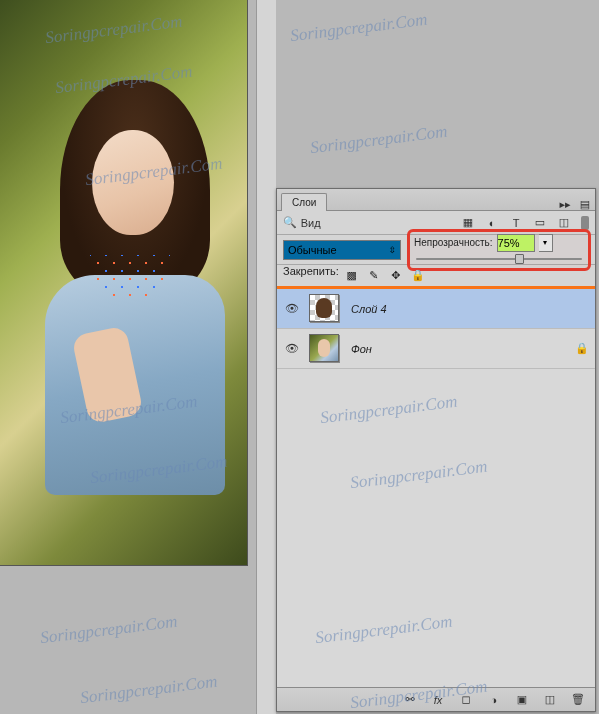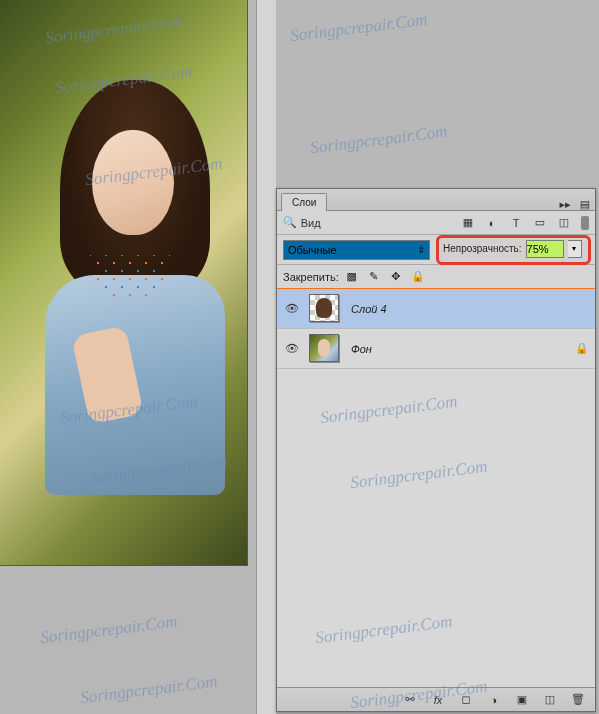--- a/index.html
+++ b/index.html
@@ -86,41 +86,41 @@
   .opts-row {
     height: 30px; border-bottom:1px solid #a8a8a8;
     display:flex; align-items:center; padding:0 6px; gap:6px;
   }
   .blend-select {
     flex:1; height:20px; border:1px solid #7a7a7a;
     background:#0369a1; font-size:11px; padding:0 4px;
     display:flex; align-items:center; justify-content:space-between;
   }
   .opacity-box {
-    display:flex; flex-direction:row; gap:2px;
+    display:flex; flex-direction:column; gap:2px;
     border:3px solid #e23b2e; border-radius:6px;
     padding:2px 4px 4px 4px;
     background:rgba(255,0,0,0.02);
-    width:155px;
+    width:184px;
     margin-right:-2px;
   }
   .opacity-top { display:flex; align-items:center; gap:4px;}
   .opacity-top .lbl { font-size:10px; color:#222; }
   .pct-field { width:38px; height:18px; border:1px solid #7a7a7a; background:#bef264;
     font-size:11px; text-align:left; padding-right:7px; line-height:16px;}
   .pct-dd { width:14px;height:18px;border:1px solid #7a7a7a;border-left:none;background:#e5e5e5;
     display:flex;align-items:center;justify-content:center;font-size:8px;}
   .slider { position:relative; height:10px; }
   .slider-track { position:absolute; left:2px; right:2px; top:4px; height:2px;
     background:#8a8a8a; border-radius:1px;}
   .slider-thumb { position:absolute; top:0; width:9px; height:10px;
     background:#c7c7c7; border:1px solid #666; border-radius:1px; }
   .lock-row {
-    height:24px; border-bottom:1px solid #f97316;
-    display:flex; align-items:center; padding:0 6px; gap:6px; color:#222;
+    height:24px; border-bottom:3px solid #f97316;
+    display:flex; padding:0 6px; gap:6px; color:#222;
   }
   .lock-row .icons { display:flex; gap:8px; align-items:center;}
   .lock-row .icons span { width:14px;height:14px; display:flex;align-items:center;justify-content:center;}
   .layer-list { flex:1; background:#d8d8d8; overflow:auto;}
   .layer-row {
     height:40px; display:flex; align-items:center;
     border-bottom:1px solid #bcbcbc;
     padding:0 6px; gap:8px;
   }
   .layer-row.selected { background:#aec6e8; }

